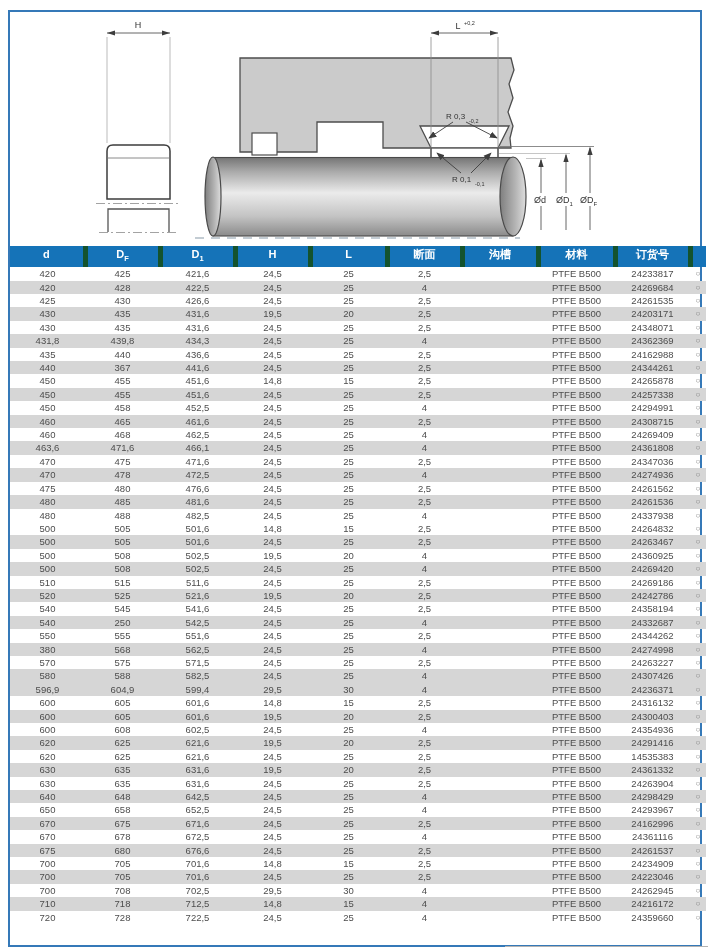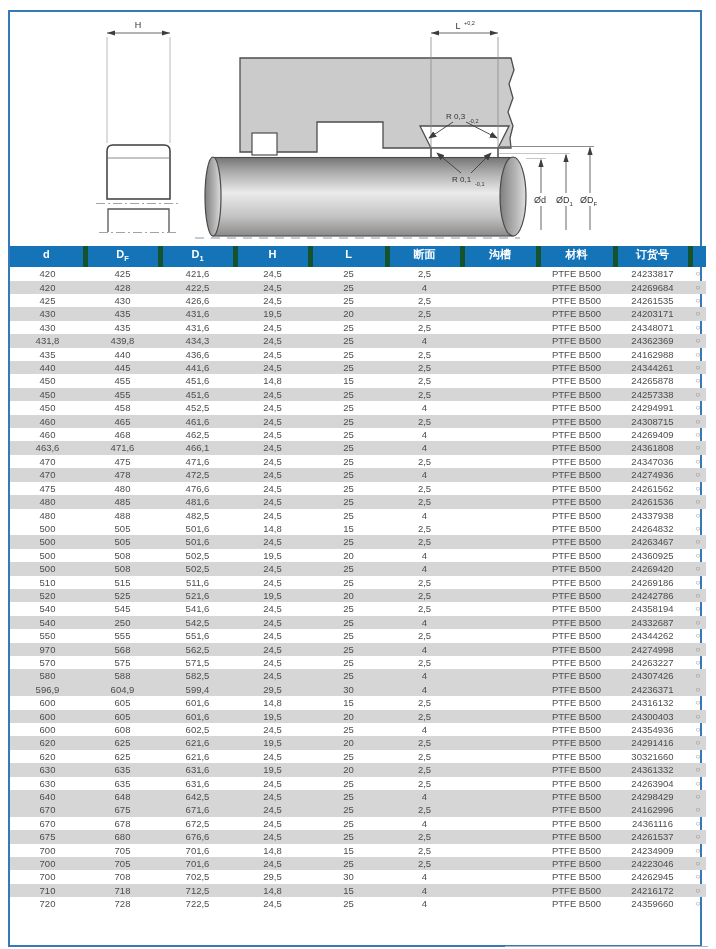--- a/index.html
+++ b/index.html
@@ -236,21 +236,21 @@
         <td>24,5</td>
         <td>25</td>
         <td>2,5</td>
         <td></td>
         <td>PTFE B500</td>
         <td>24162988</td>
         <td class="marker">○</td>
       </tr>
       <tr class="alt">
         <td>440</td>
-        <td>445</td>
+        <td>367</td>
         <td>441,6</td>
         <td>24,5</td>
         <td>25</td>
         <td>2,5</td>
         <td></td>
         <td>PTFE B500</td>
         <td>24344261</td>
         <td class="marker">○</td>
       </tr>
       <tr>
@@ -487,21 +487,21 @@
         <td>551,6</td>
         <td>24,5</td>
         <td>25</td>
         <td>2,5</td>
         <td></td>
         <td>PTFE B500</td>
         <td>24344262</td>
         <td class="marker">○</td>
       </tr>
       <tr class="alt">
-        <td>970</td>
+        <td>380</td>
         <td>568</td>
         <td>562,5</td>
         <td>24,5</td>
         <td>25</td>
         <td>4</td>
         <td></td>
         <td>PTFE B500</td>
         <td>24274998</td>
         <td class="marker">○</td>
       </tr>
@@ -591,21 +591,21 @@
       </tr>
       <tr>
         <td>620</td>
         <td>625</td>
         <td>621,6</td>
         <td>24,5</td>
         <td>25</td>
         <td>2,5</td>
         <td></td>
         <td>PTFE B500</td>
-        <td>30321660</td>
+        <td>14535383</td>
         <td class="marker">○</td>
       </tr>
       <tr class="alt">
         <td>630</td>
         <td>635</td>
         <td>631,6</td>
         <td>19,5</td>
         <td>20</td>
         <td>2,5</td>
         <td></td>
@@ -630,20 +630,32 @@
         <td>648</td>
         <td>642,5</td>
         <td>24,5</td>
         <td>25</td>
         <td>4</td>
         <td></td>
         <td>PTFE B500</td>
         <td>24298429</td>
         <td class="marker">○</td>
       </tr>
+      <tr>
+        <td>650</td>
+        <td>658</td>
+        <td>652,5</td>
+        <td>24,5</td>
+        <td>25</td>
+        <td>4</td>
+        <td></td>
+        <td>PTFE B500</td>
+        <td>24293967</td>
+        <td class="marker">○</td>
+      </tr>
       <tr class="alt">
         <td>670</td>
         <td>675</td>
         <td>671,6</td>
         <td>24,5</td>
         <td>25</td>
         <td>2,5</td>
         <td></td>
         <td>PTFE B500</td>
         <td>24162996</td>

